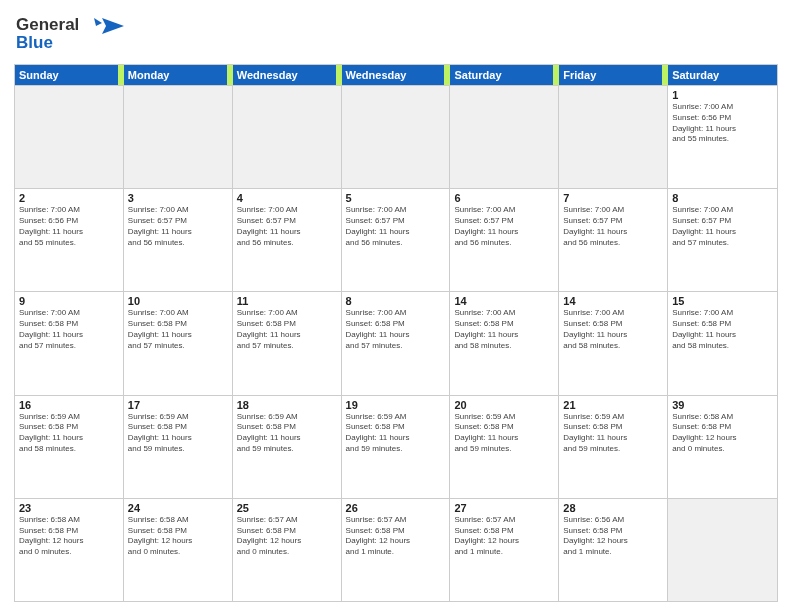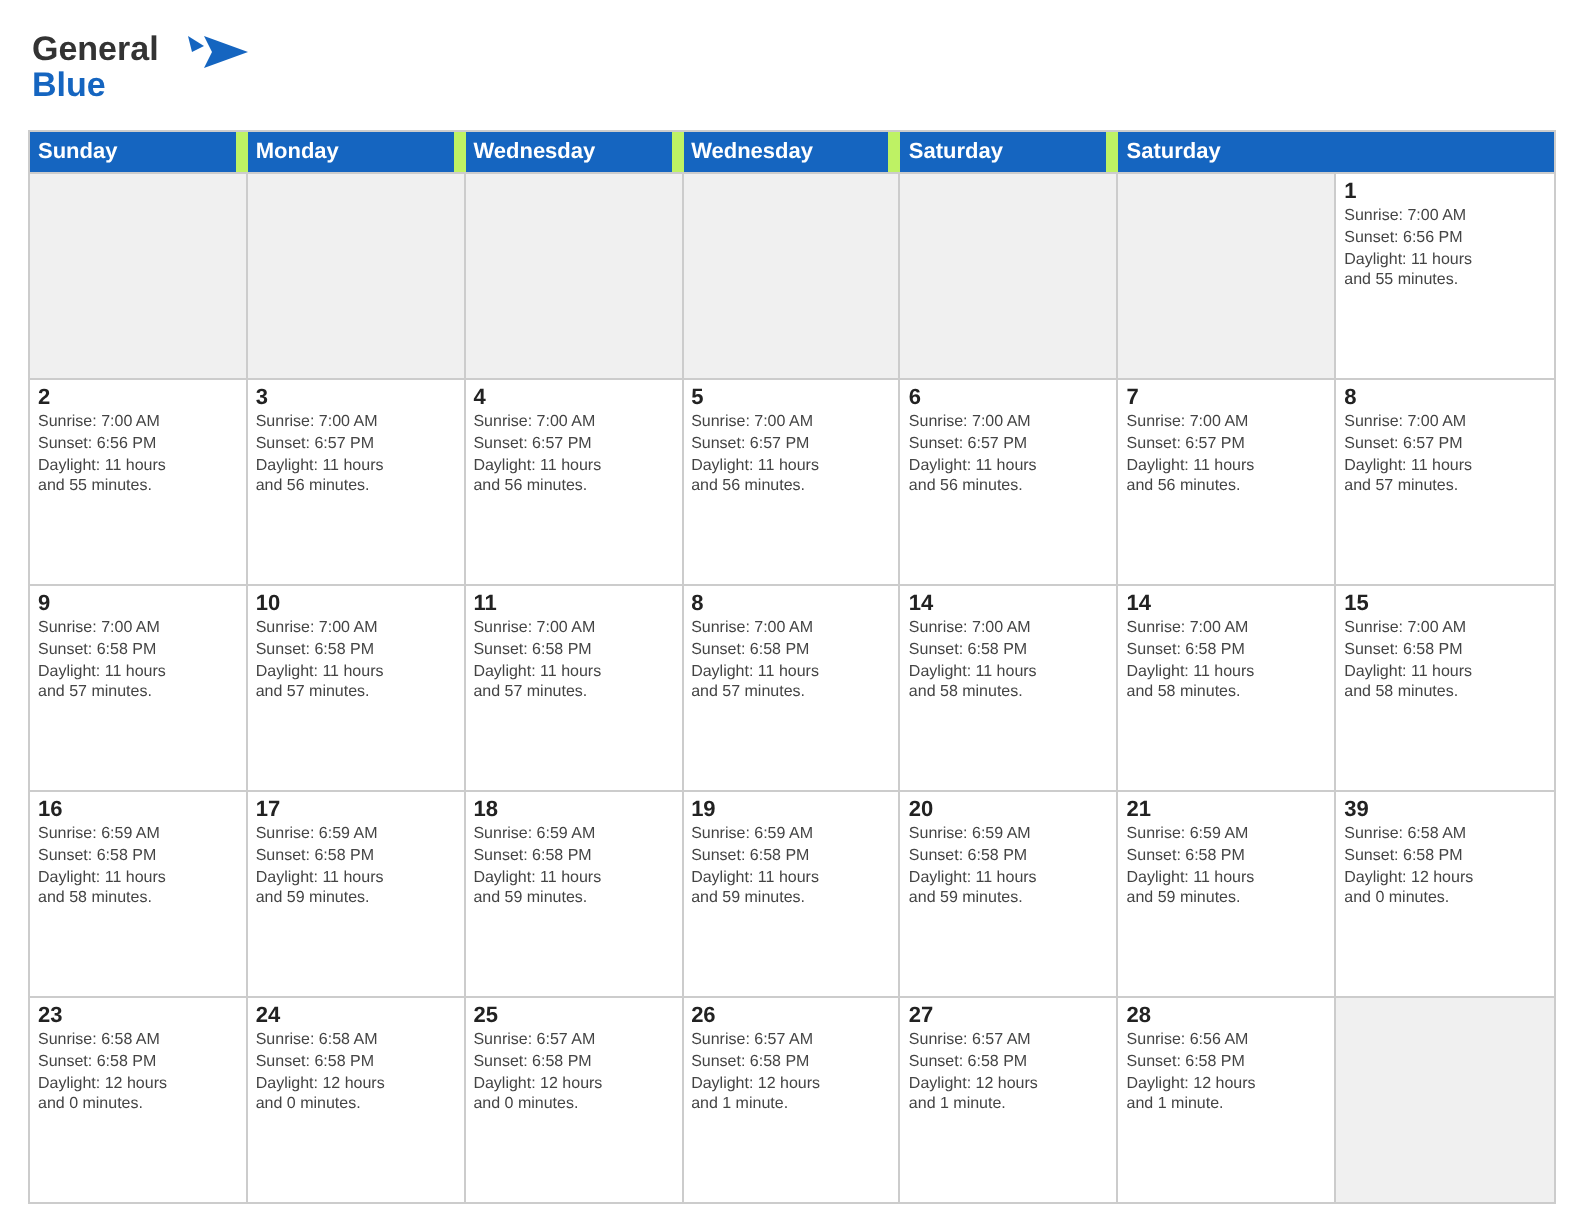--- a/index.html
+++ b/index.html
@@ -117,20 +117,21 @@
     </div>
   </div>
 
   <div class="calendar">
     <div class="cal-header" id="cal-header">
         <div class="cal-header-cell">Sunday</div>
         <div class="cal-header-cell">Monday</div>
         <div class="cal-header-cell">Wednesday</div>
         <div class="cal-header-cell">Wednesday</div>
         <div class="cal-header-cell">Saturday</div>
+        <div class="cal-header-cell">Friday</div>
         <div class="cal-header-cell">Saturday</div>
       </div>
     <div class="cal-body" id="cal-body">
         <div class="cal-row">
           <div class="cal-cell shaded empty"></div>
           <div class="cal-cell shaded empty"></div>
           <div class="cal-cell shaded empty"></div>
           <div class="cal-cell shaded empty"></div>
           <div class="cal-cell shaded empty"></div>
           <div class="cal-cell shaded empty"></div>

